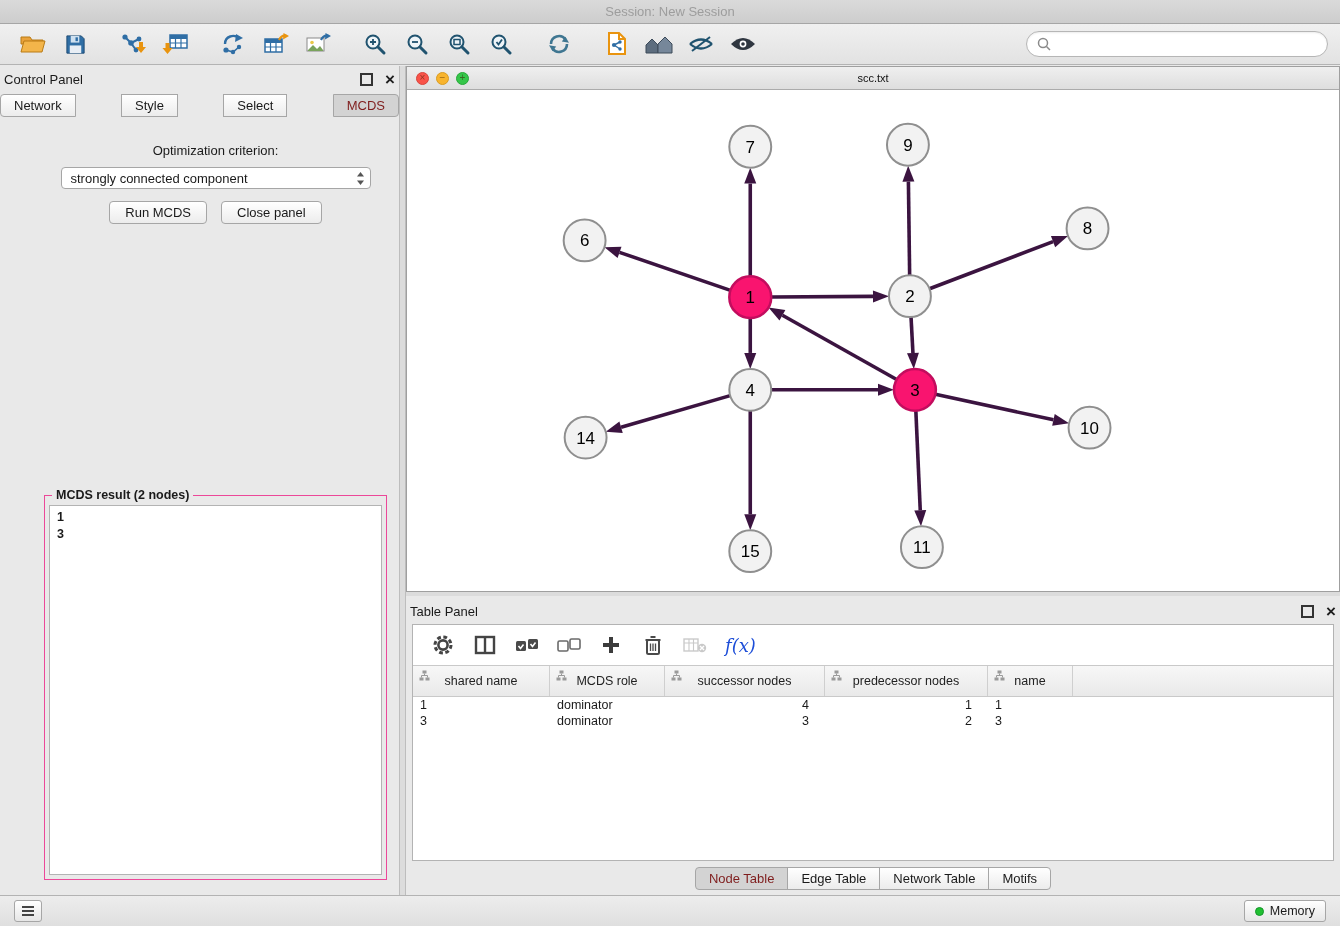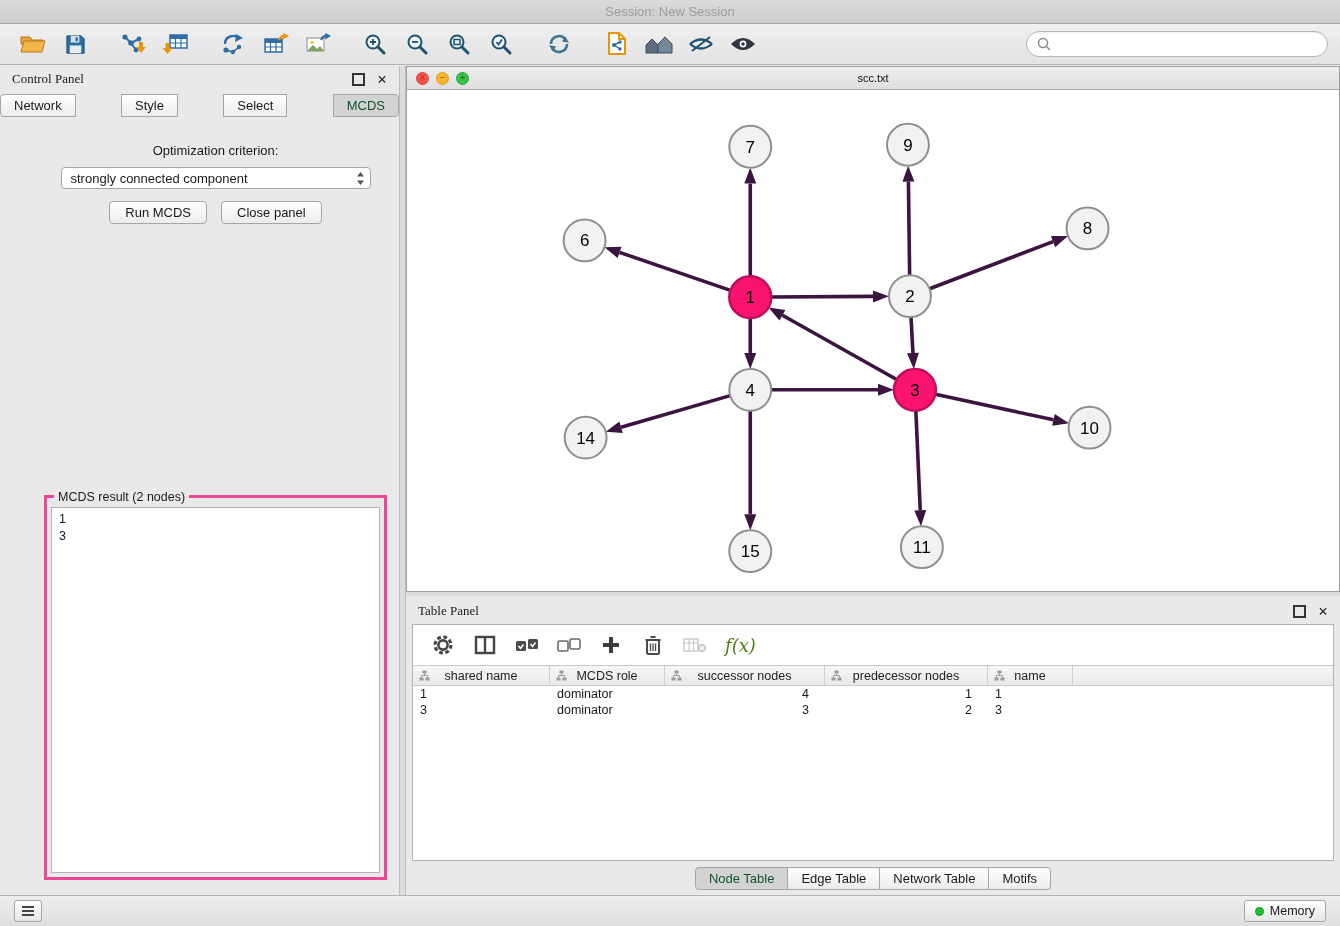--- a/index.html
+++ b/index.html
@@ -24,40 +24,40 @@
     box-shadow:inset 0 1px 2px rgba(0,0,0,.08);}
   .search-wrap input{border:none;outline:none;flex:1;font-size:13px;background:transparent;
     margin-left:6px;font-family:inherit;min-width:0;}
 
   
   .main{position:absolute;top:66px;left:0;width:1340px;height:829px;}
 
   
   .control-panel{position:absolute;left:0;top:0;width:400px;height:829px;background:#e9e9e9;
     border-right:1px solid #bdbdbd;box-sizing:border-box;}
-  .panel-header{height:26px;display:flex;align-items:center;padding:0 12px;font-size:13px;font-family:Liberation Serif, serif;}
+  .panel-header{height:26px;display:flex;align-items:center;padding:0 4px;font-size:13px;}
   .panel-btns{margin-left:auto;display:flex;align-items:center;gap:12px;}
   .float-icon{width:9px;height:9px;border:2px solid #333;display:inline-block;background:#fff0;}
   .close-icon{font-size:17px;font-weight:bold;color:#1d1d1d;line-height:1;}
   .tabs-row{display:flex;justify-content:space-between;margin-top:2px;}
   .tab{border:1px solid #a6a6a6;background:linear-gradient(#ffffff,#ececec);padding:3px 13px;
     font-size:13px;margin-left:-1px;white-space:nowrap;}
   .tab:first-child{border-radius:4px 0 0 4px;margin-left:0;}
   .tab:last-child{border-radius:0 4px 4px 0;}
-  .tab.active{background:#d3d3d3;color:#14532d;}
+  .tab.active{background:#d3d3d3;color:#7f1d1d;}
   .cp-body{position:relative;height:779px;padding-top:26px;box-sizing:border-box;margin-left:32px;}
   .opt-label{text-align:center;font-size:13px;margin-bottom:9px;}
   .combo{width:310px;margin:0 auto;height:22px;background:#fff;border:1px solid #a6a6a6;
     border-radius:4px;display:flex;align-items:center;padding:0 5px 0 9px;font-size:13px;box-sizing:border-box;}
   .combo-arrows{margin-left:auto;display:flex;align-items:center;}
   .cp-buttons{display:flex;justify-content:center;gap:14px;margin-top:12px;}
   .btn{border:1px solid #a6a6a6;background:linear-gradient(#ffffff,#ececec);border-radius:4px;
     padding:3px 15px;font-size:13px;font-family:inherit;color:#1a1a1a;}
   .result-group{position:absolute;left:12px;right:12px;top:378px;bottom:16px;
-    border:3px solid #ec4899;}
+    border:1px solid #ec4899;font-weight:bold;}
   .result-legend{position:absolute;top:-8px;left:7px;background:#e9e9e9;padding:0 4px;font-size:12.5px;}
   .result-box{position:absolute;left:4px;right:4px;top:9px;bottom:4px;background:#fff;
     border:1px solid #b3b3b3;font-size:12.5px;padding:3px 7px;white-space:pre;overflow:auto;line-height:1.35;}
 
   .v-divider{position:absolute;left:400px;top:0;width:6px;height:829px;background:#dcdcdc;
     border-right:1px solid #bdbdbd;box-sizing:border-box;}
 
   
   .right-side{position:absolute;left:406px;top:0;width:934px;height:829px;}
   .network-window{position:absolute;top:0;left:0;width:934px;height:526px;background:#fff;
@@ -76,23 +76,23 @@
   .h-divider{position:absolute;top:526px;left:0;width:934px;height:4px;background:#dcdcdc;}
 
   
   .table-panel{position:absolute;top:532px;left:0;width:934px;height:299px;background:#e9e9e9;box-sizing:border-box;}
   .tp-content{position:absolute;left:6px;right:6px;top:26px;bottom:36px;background:#fff;
     border:1px solid #b3b3b3;overflow:hidden;}
   .tp-toolbar{height:40px;display:flex;align-items:center;gap:10px;padding:0 14px;background:#fff;}
   .tp-btn{background:none;border:none;width:32px;height:32px;display:flex;align-items:center;
     justify-content:center;padding:0;}
   .tp-btn.disabled{opacity:.45;}
-  .fx{font-family:"DejaVu Serif",serif;font-style:italic;font-size:18px;color:#4d7c0f;margin-left:4px;}
+  .fx{font-family:"DejaVu Serif",serif;font-style:italic;font-size:18px;color:#1d4ed8;margin-left:4px;}
   .table-wrap{position:absolute;top:40px;left:0;right:0;bottom:0;background:#fff;overflow:hidden;}
-  .thead{display:flex;height:21px;background:linear-gradient(#f7f7f7,#e9e9e9);
+  .thead{display:flex;height:32px;background:linear-gradient(#f7f7f7,#e9e9e9);
     border-top:1px solid #c9c9c9;border-bottom:1px solid #c9c9c9;box-sizing:border-box;}
   .th{position:relative;display:flex;align-items:center;justify-content:center;font-size:12.5px;
     border-right:1px solid #cfcfcf;box-sizing:border-box;color:#222;}
   .th .hier{position:absolute;left:6px;top:4px;display:flex;}
   .th.filler{flex:1;border-right:none;}
   .trow{display:flex;height:16px;align-items:center;}
   .td{font-size:12.5px;padding:0 7px;box-sizing:border-box;white-space:nowrap;overflow:hidden;}
   .tp-tabs{position:absolute;bottom:7px;left:0;right:0;display:flex;justify-content:center;}
 
   

